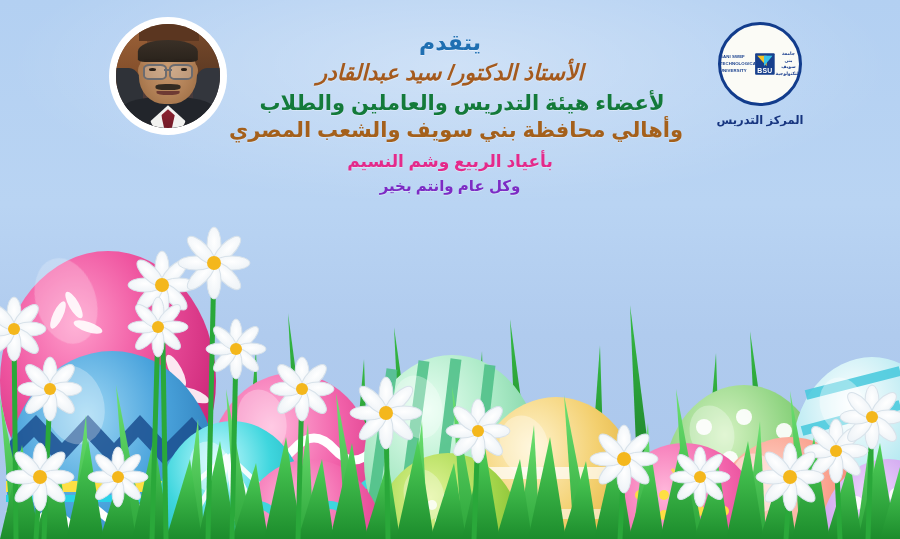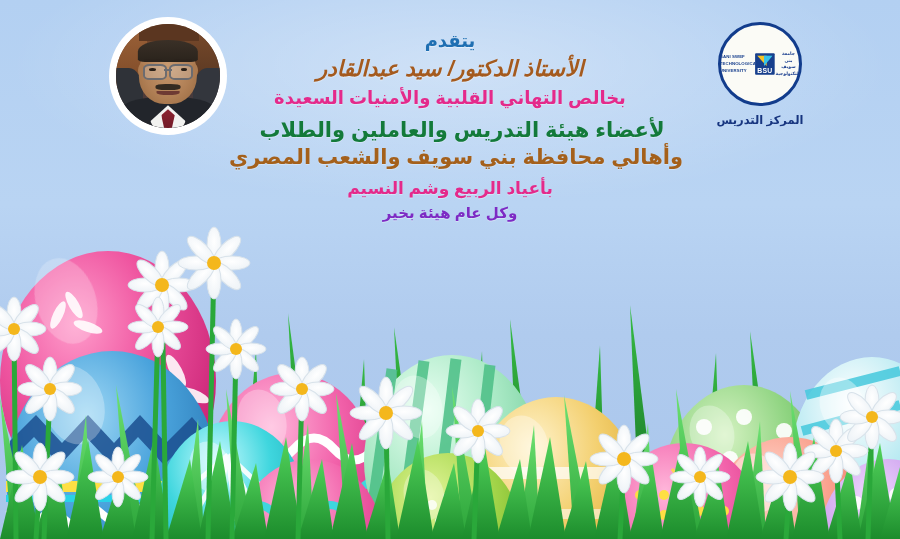--- a/index.html
+++ b/index.html
@@ -115,21 +115,21 @@
     direction:rtl;letter-spacing:.2px;
   }
 
   
   #text-block{
     position:absolute;left:0;right:0;top:30px;text-align:center;
     direction:rtl;pointer-events:none;
   }
   .ln{margin:0;white-space:nowrap;font-weight:bold;}
   .l-yataqaddam{
-    font-size:18px;color:#1f6fb2;margin-bottom:4px;
+    font-size:22px;color:#1f6fb2;margin-bottom:4px;
     text-shadow:0 1px 0 rgba(255,255,255,.45);
   }
   .l-name{
     font-size:22px;color:#a45a1e;letter-spacing:0px;margin-bottom:5px;
     text-shadow:0 1px 1px rgba(255,255,255,.4);
     font-style:italic;
   }
   .l-role{
     font-size:15.5px;color:#16246e;margin-bottom:20px;
     text-shadow:0 1px 0 rgba(255,255,255,.4);
@@ -206,25 +206,24 @@
         </div>
         <div class="logo-en">BANI SWEF<br>TECHNOLOGICAL<br>UNIVERSITY</div>
       </div>
     </div>
     <div id="media-center">المركز التدريس</div>
   </div>
 
   <div id="text-block">
     <p class="ln l-yataqaddam">يتقدم</p>
     <p class="ln l-name">الأستاذ الدكتور/ سيد عبدالقادر</p>
-    <p class="ln l-greet">بخالص التهاني  القلبية والأمنيات السعيدة</p>
     <p class="ln l-aud1">لأعضاء هيئة التدريس والعاملين والطلاب</p>
     <p class="ln l-aud2">وأهالي محافظة بني سويف والشعب المصري</p>
     <p class="ln l-occ">بأعياد الربيع وشم النسيم</p>
-    <p class="ln l-wish">وكل عام هيئة بخير</p>
+    <p class="ln l-wish">وكل عام وانتم بخير</p>
   </div>
 
   <div id="scene">
     <svg viewBox="0 0 900 330" xmlns="http://www.w3.org/2000/svg">
       <defs>
         <radialGradient id="gPink" cx="35%" cy="28%" r="78%">
           <stop offset="0%" stop-color="#ff9ccb"></stop>
             <stop offset="45%" stop-color="#ef55a0"></stop>
             <stop offset="100%" stop-color="#c61e71"></stop>
         </radialGradient>

